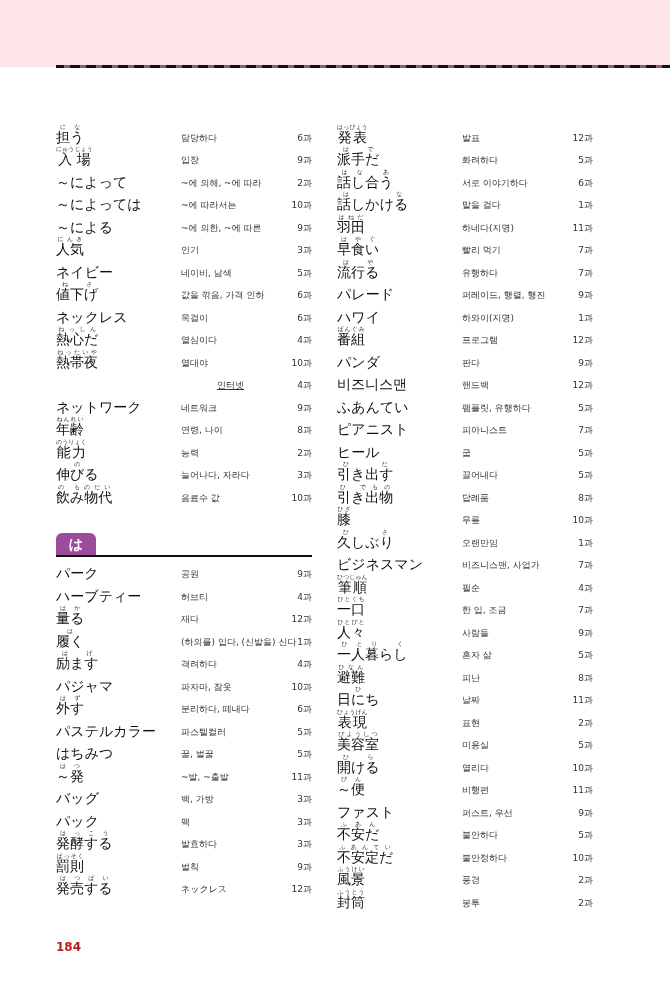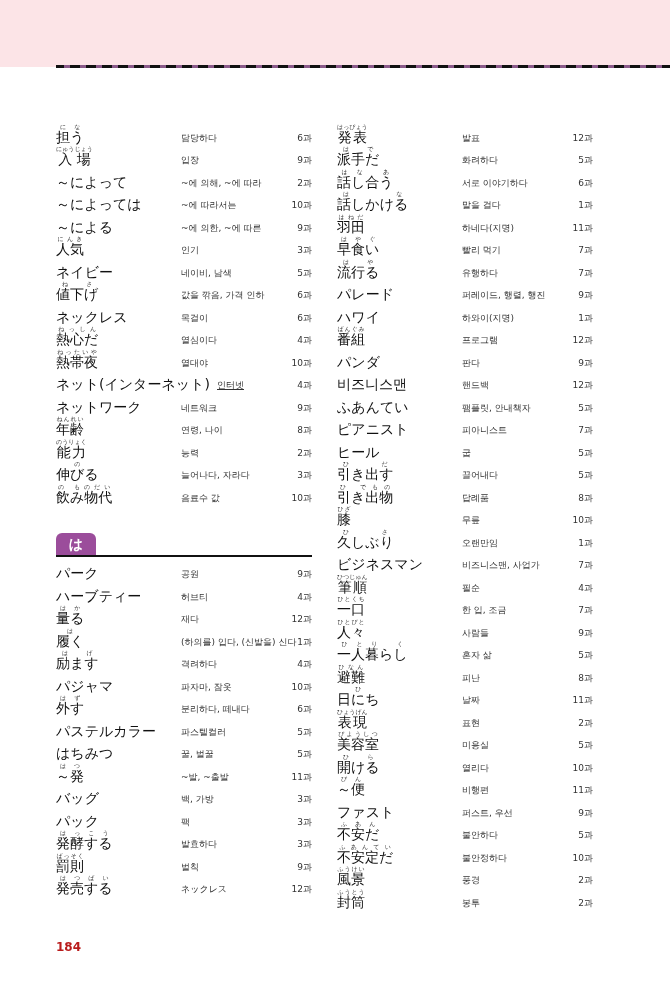--- a/index.html
+++ b/index.html
@@ -80,21 +80,20 @@
         <span class="jp"><ruby>熱心だ<rt>ねっしん</rt></ruby></span>
         <span class="ko">열심이다</span>
         <span class="lesson">4과</span>
       </div>
       <div class="row">
         <span class="jp"><ruby>熱帯夜<rt>ねったいや</rt></ruby></span>
         <span class="ko">열대야</span>
         <span class="lesson">10과</span>
       </div>
       <div class="row">
-        <span class="jp">ネット(インターネット)</span>
         <span class="ko wide">인터넷</span>
         <span class="lesson">4과</span>
       </div>
       <div class="row">
         <span class="jp">ネットワーク</span>
         <span class="ko">네트워크</span>
         <span class="lesson">9과</span>
       </div>
       <div class="row">
         <span class="jp"><ruby>年齢<rt>ねんれい</rt></ruby></span>
@@ -257,21 +256,21 @@
         <span class="ko">판다</span>
         <span class="lesson">9과</span>
       </div>
       <div class="row">
         <span class="jp">비즈니스맨</span>
         <span class="ko">핸드백</span>
         <span class="lesson">12과</span>
       </div>
       <div class="row">
         <span class="jp">ふあんてい</span>
-        <span class="ko">팸플릿, 안내책자</span>
+        <span class="ko">팸플릿, 유행하다</span>
         <span class="lesson">5과</span>
       </div>
       <div class="row">
         <span class="jp">ピアニスト</span>
         <span class="ko">피아니스트</span>
         <span class="lesson">7과</span>
       </div>
       <div class="row">
         <span class="jp">ヒール</span>
         <span class="ko">굽</span>

